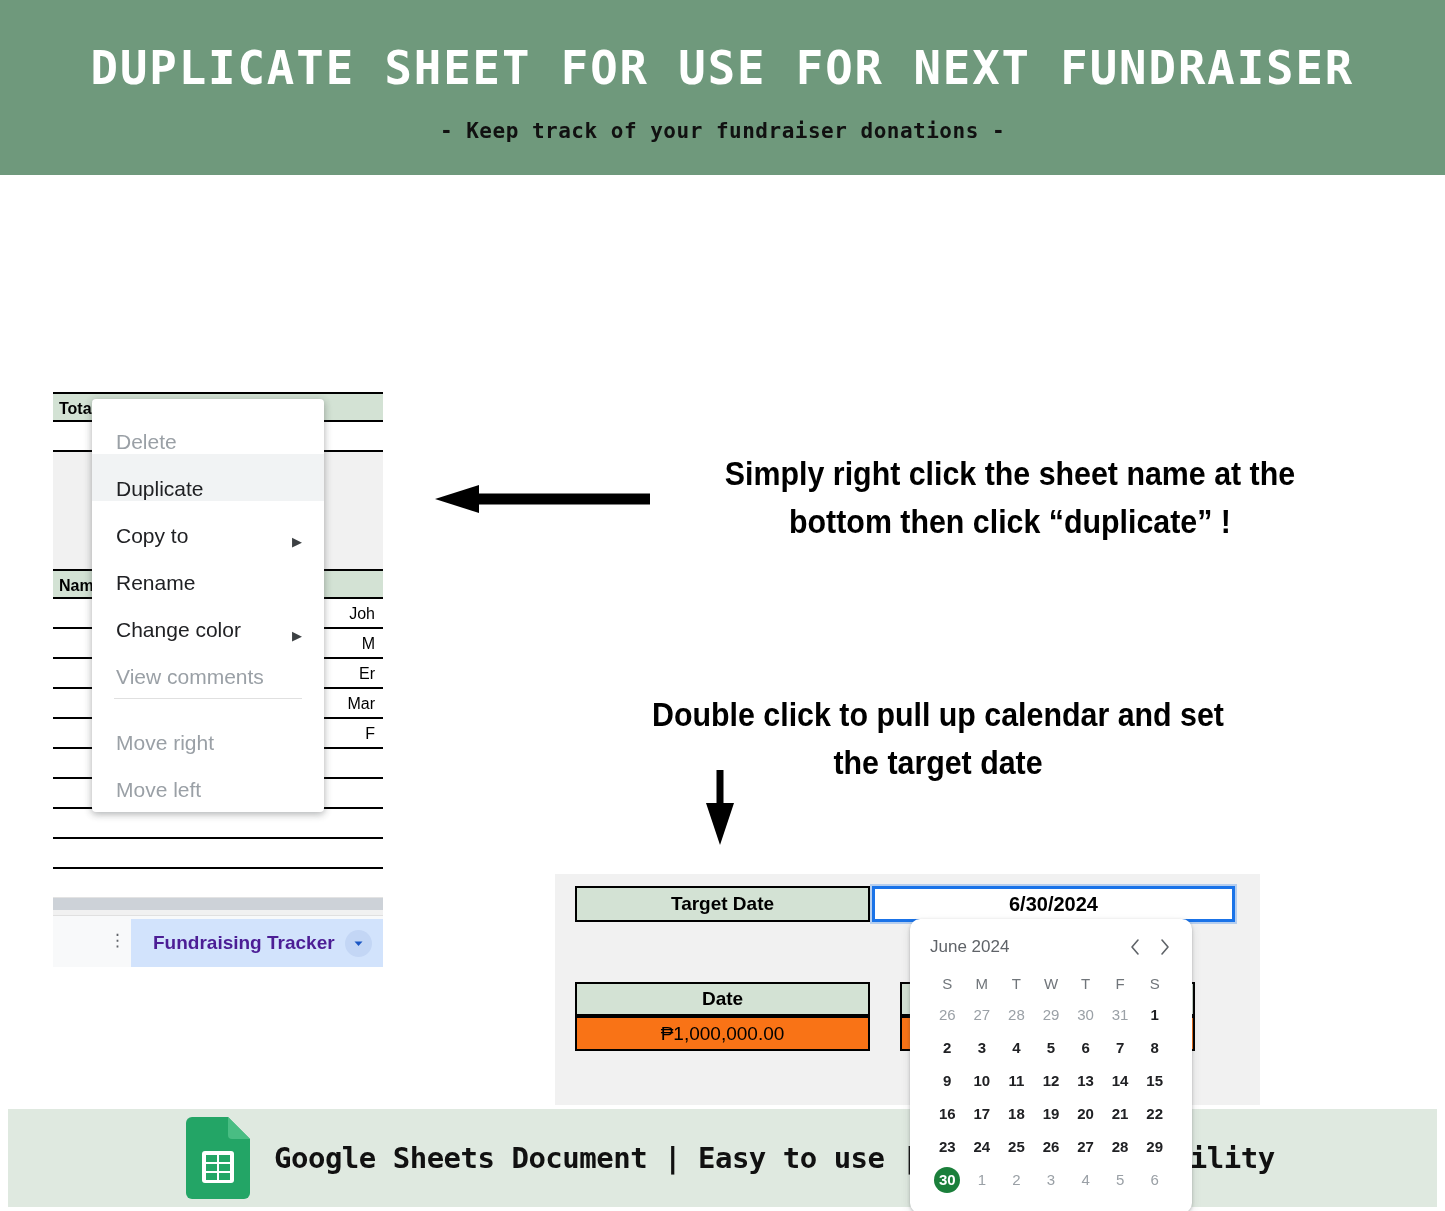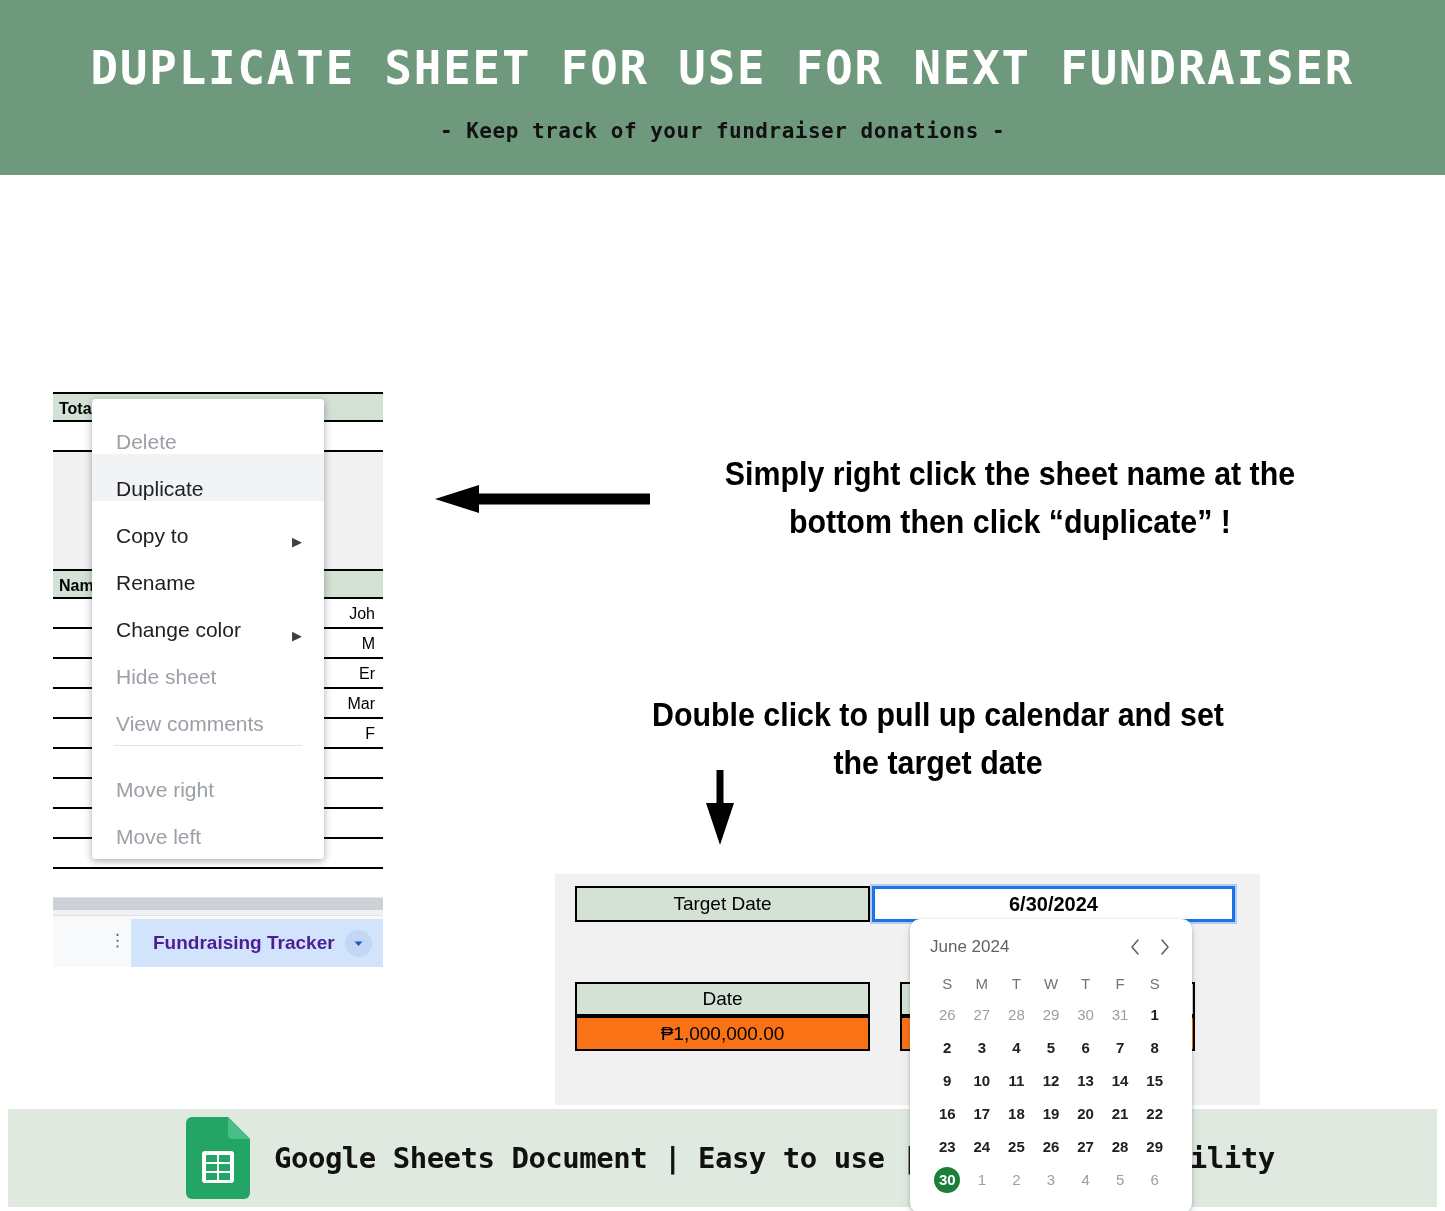--- a/index.html
+++ b/index.html
@@ -227,21 +227,21 @@
     height: 350px;
     background: #f1f1f1;
   }
   .rs-cell {
     position: absolute;
     border: 2px solid #000;
     display: flex;
     align-items: center;
     justify-content: center;
     font-size: 19px;
-    font-weight: normal;
+    font-weight: bold;
     color: #000;
     white-space: nowrap;
   }
   .rs-cell.hdr { background: #d3e2d4; }
   .rs-cell.val { background: #f97316; }
   .rs-cell.valnb { font-weight: normal; }
 
   .date-cell {
     position: absolute;
     left: 317px; top: 12px;
@@ -415,23 +415,20 @@
       <div class="ctx-item">
         <span>Copy to</span>
         <span class="ctx-arrow">▶</span>
       </div>
       <div class="ctx-item">
         <span>Rename</span>
       </div>
       <div class="ctx-item">
         <span>Change color</span>
         <span class="ctx-arrow">▶</span>
-      </div>
-      <div class="ctx-item disabled">
-        <span>Hide sheet</span>
       </div>
       <div class="ctx-item disabled">
         <span>View comments</span>
       </div>
       <div class="ctx-sep"></div>
       <div class="ctx-item disabled">
         <span>Move right</span>
       </div>
       <div class="ctx-item disabled">
         <span>Move left</span>

